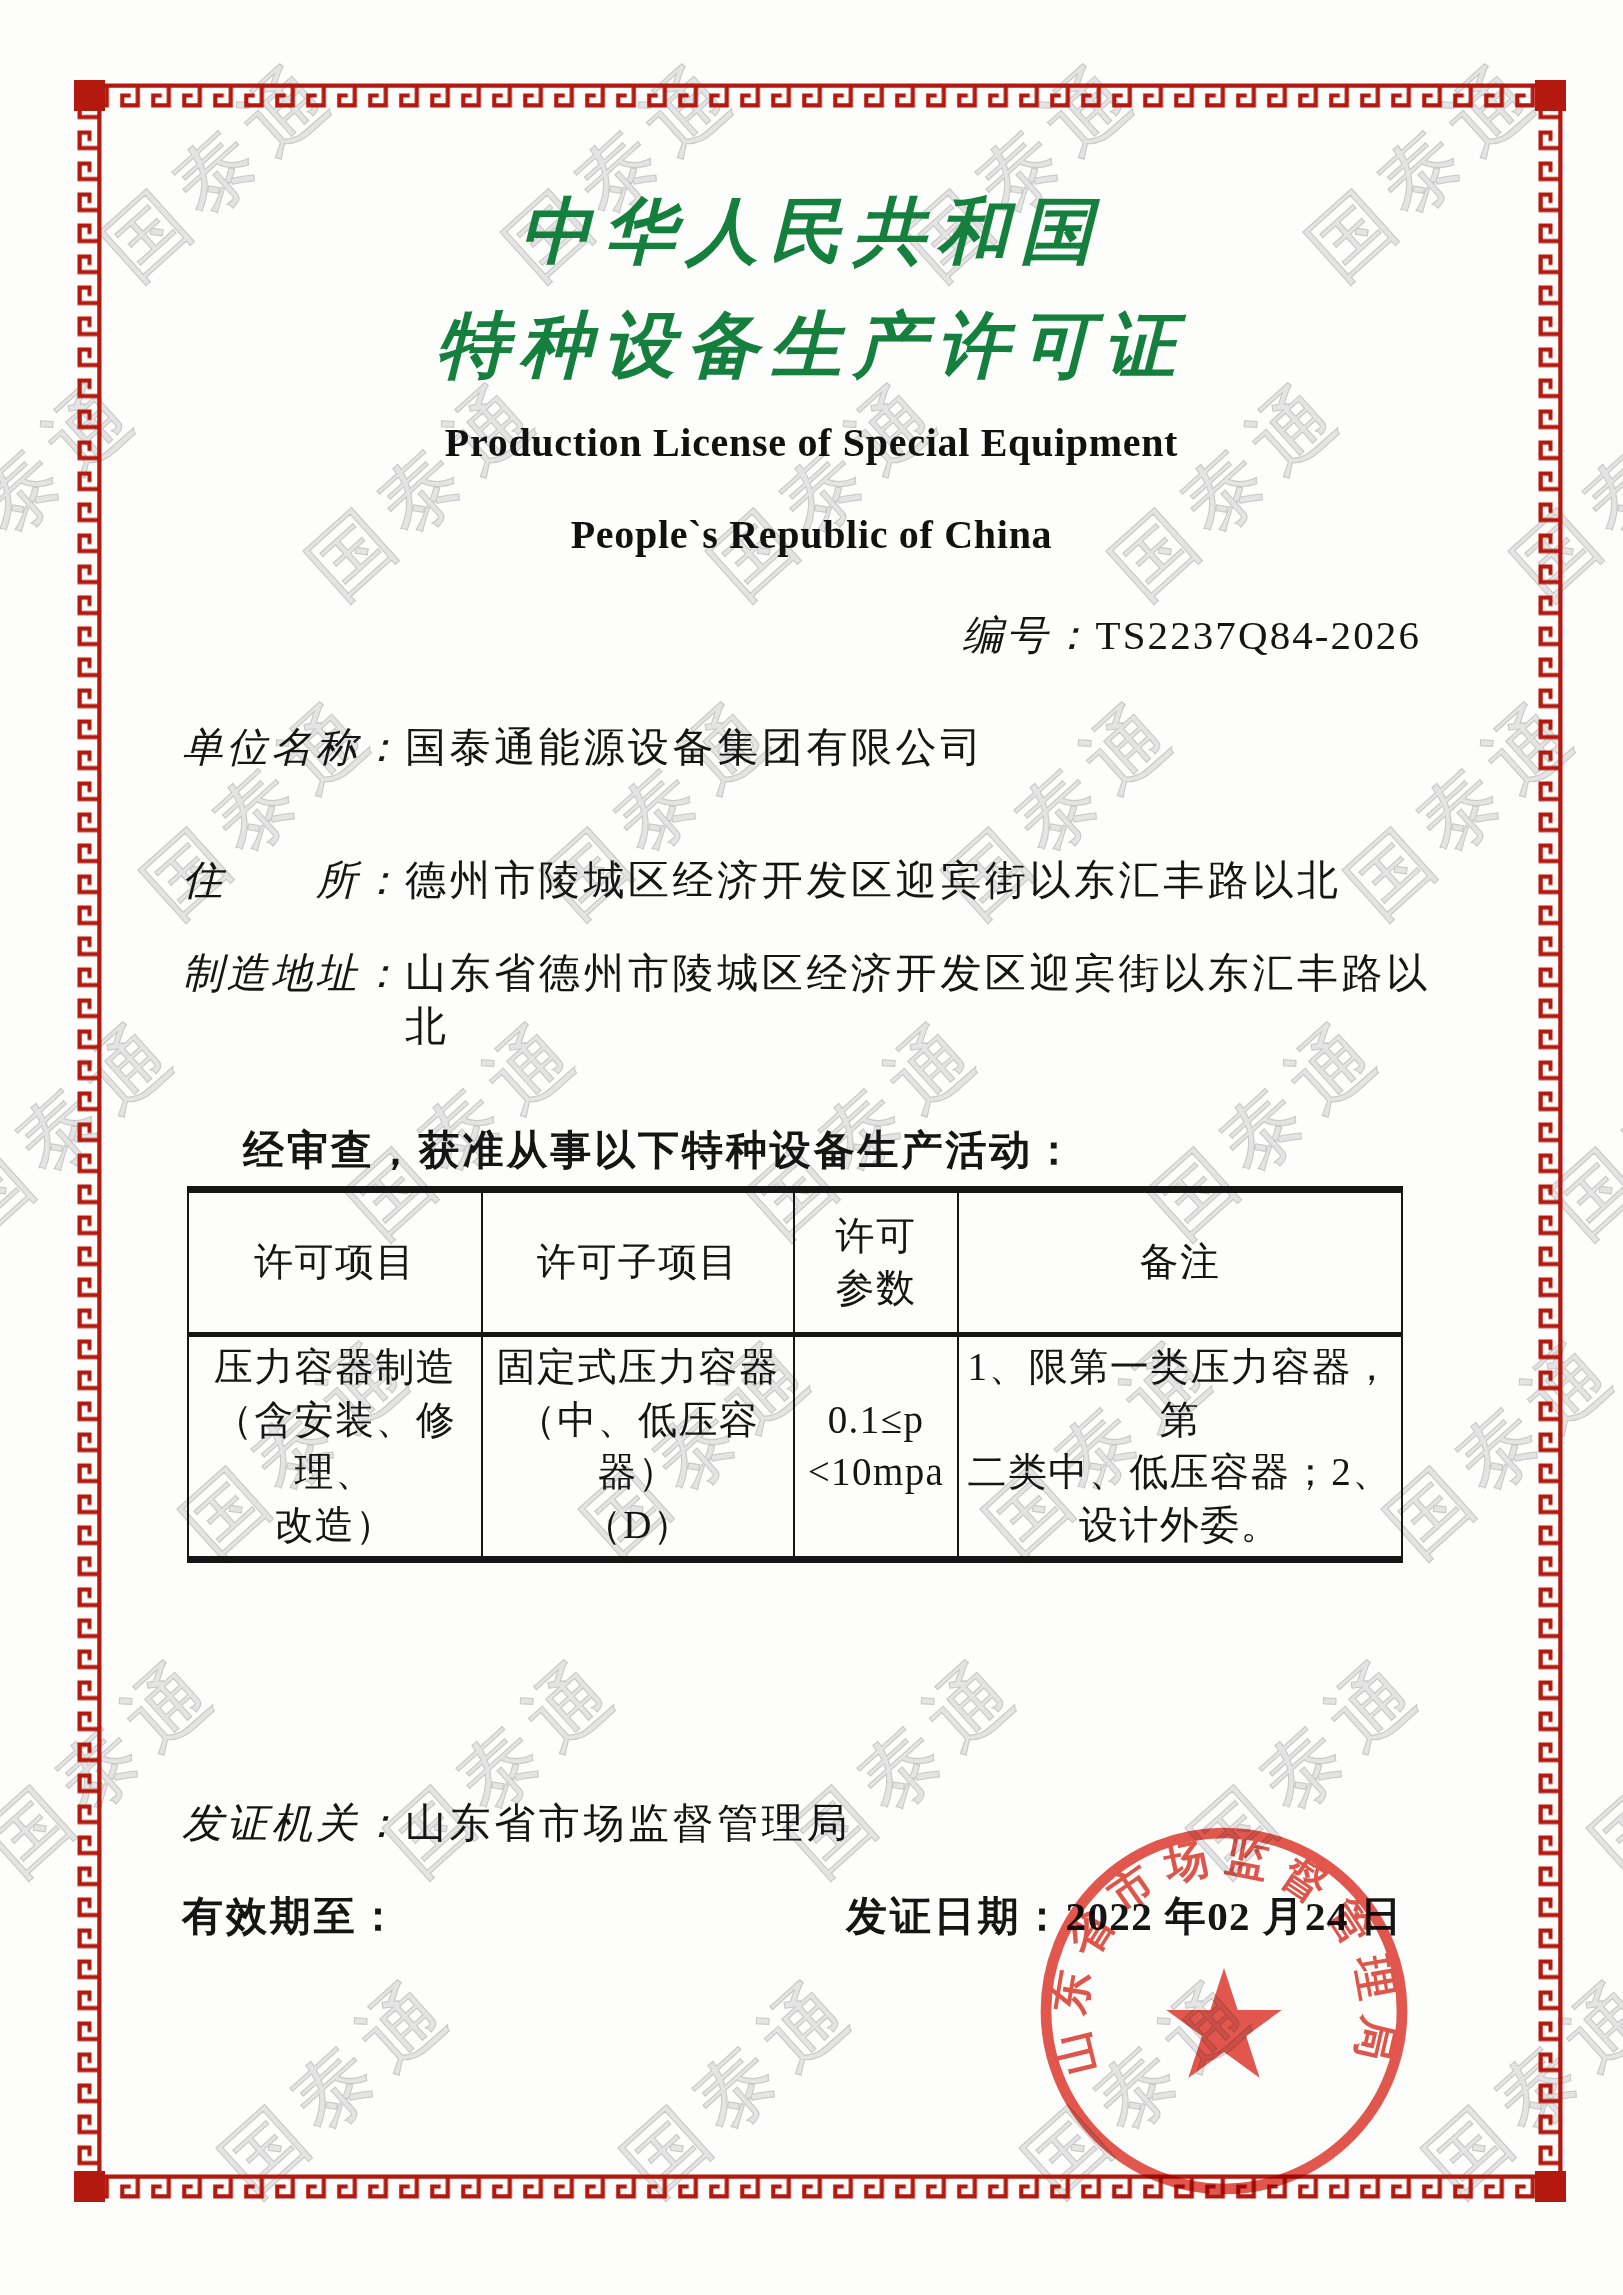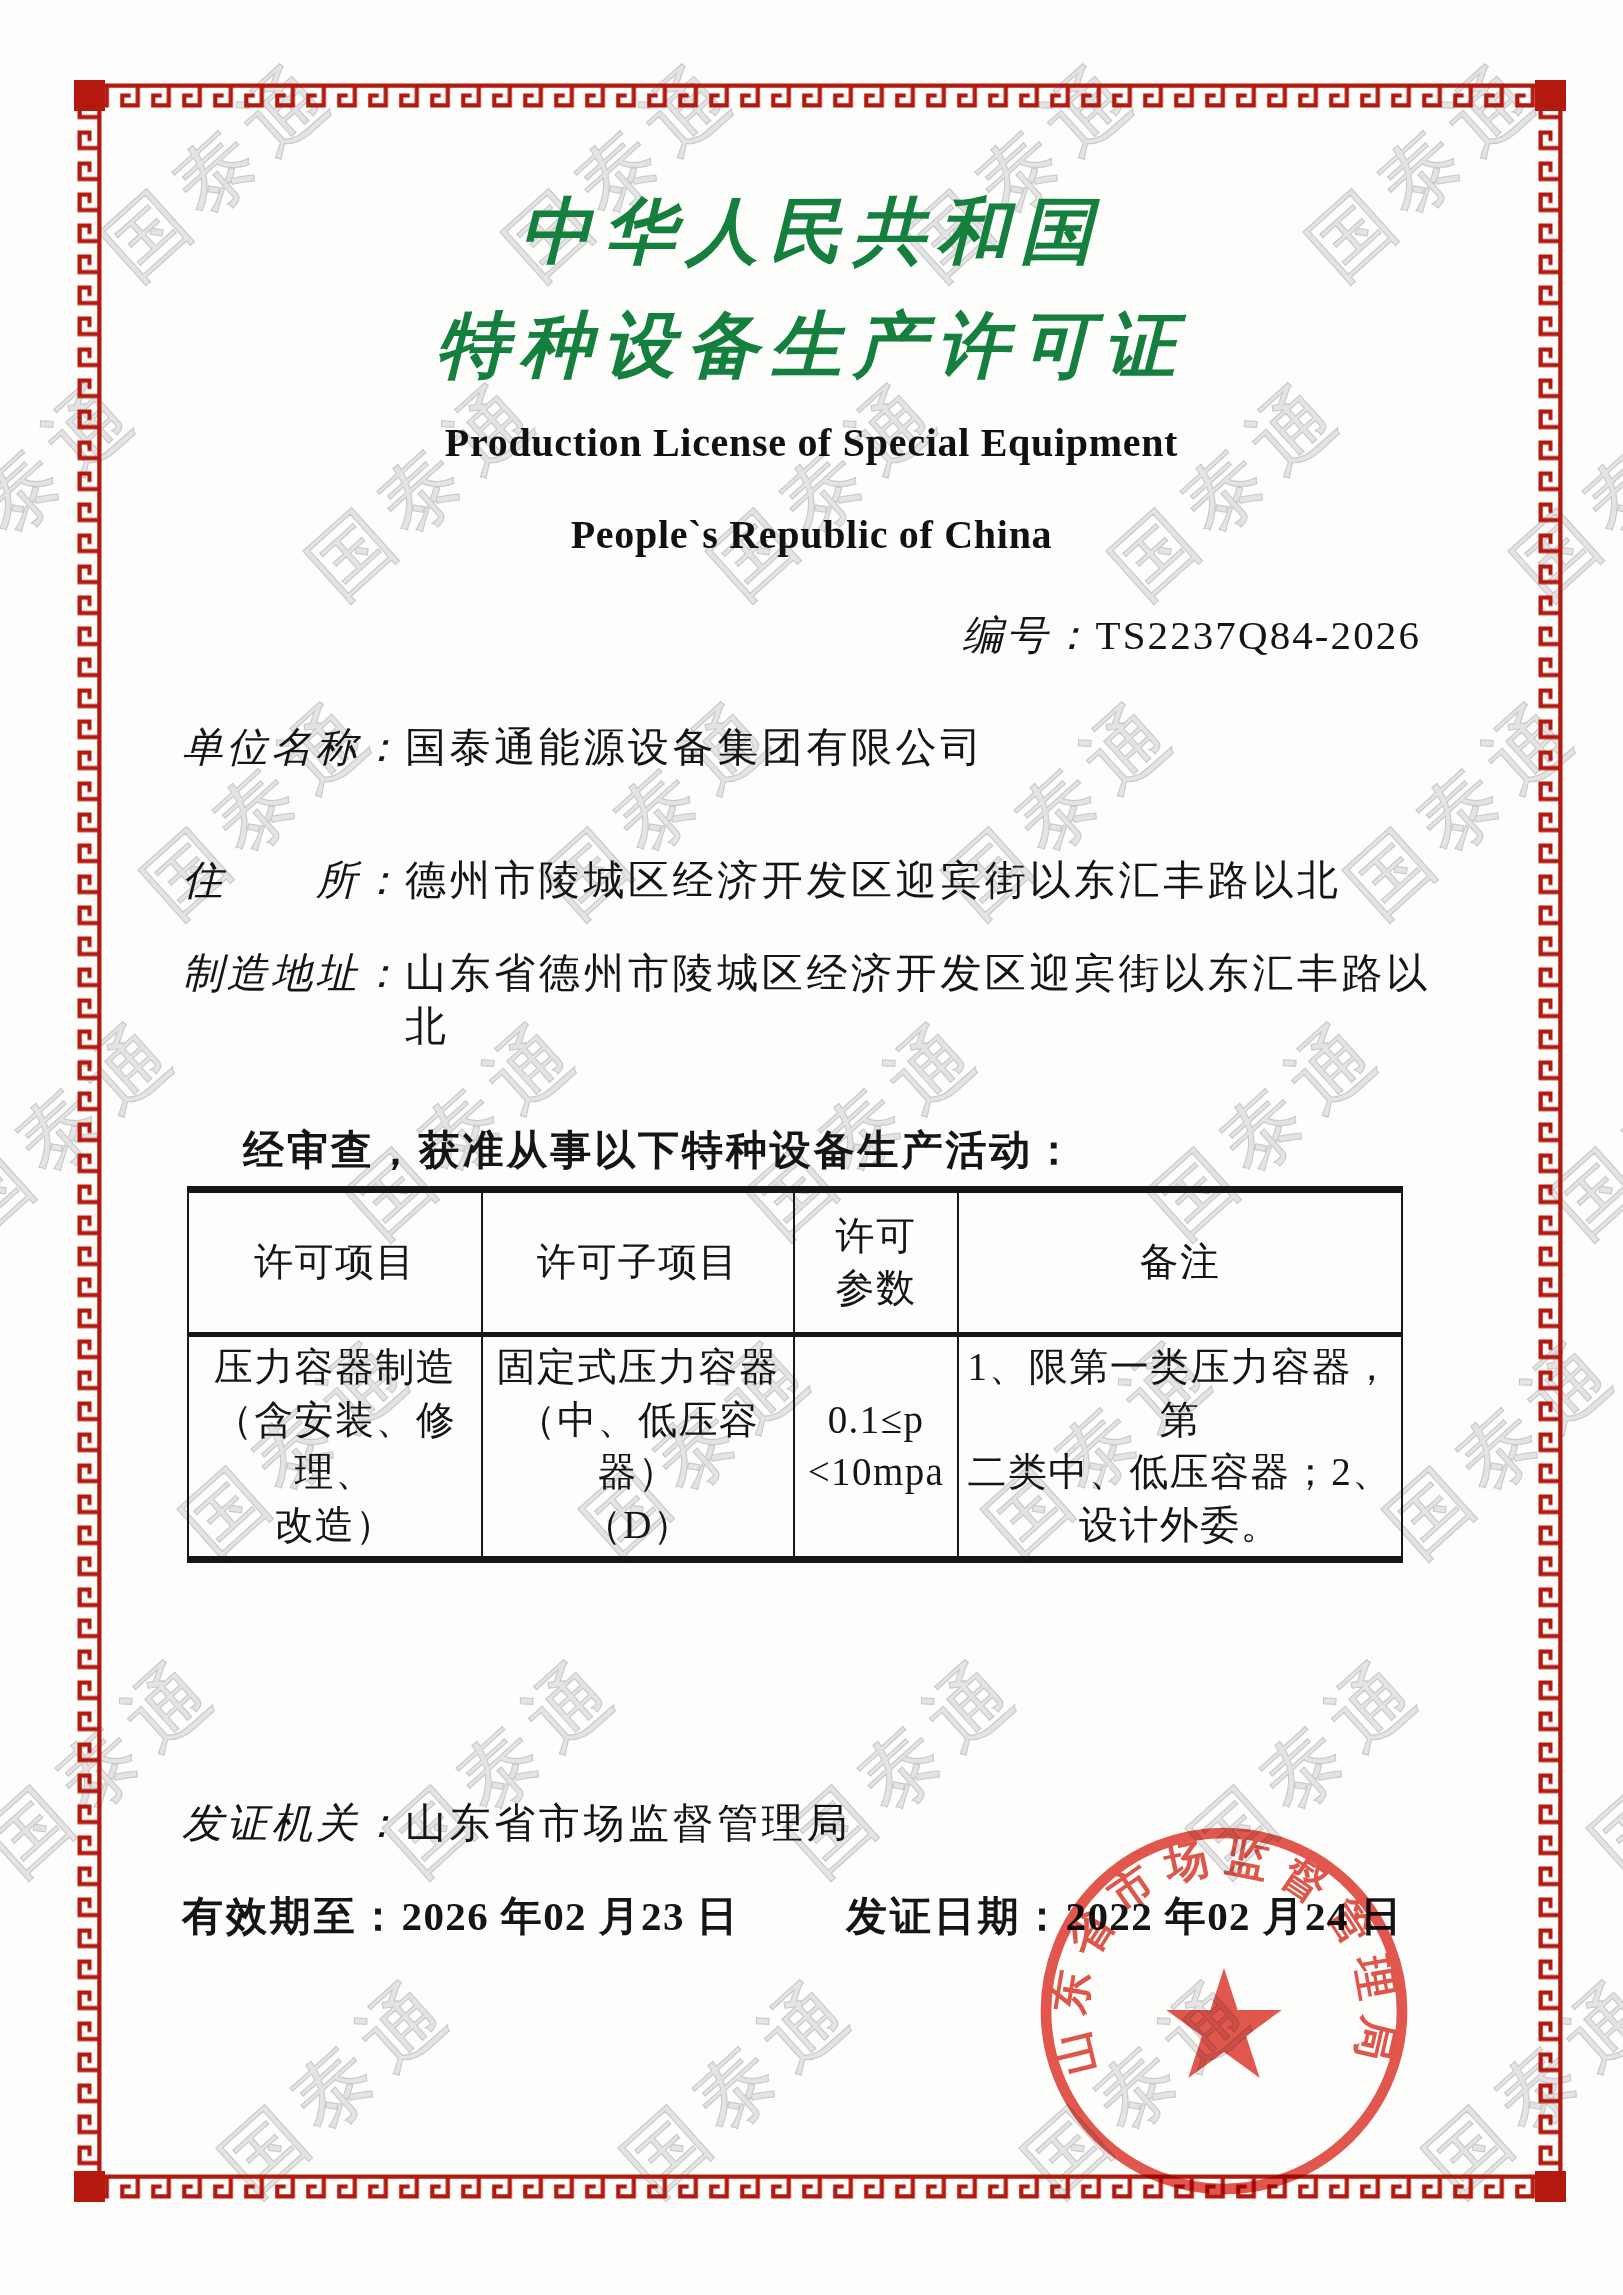--- a/index.html
+++ b/index.html
@@ -203,21 +203,20 @@
       </table>
 
     <div class="row issuer-row">
       <span class="flabel">发证机关：</span>
       <span class="fvalue">山东省市场监督管理局</span>
     </div>
 
     <div class="dates-row">
       <span class="date-group">
         <span class="date-label">有效期至：</span>
-        <span class="date-value">2026 年02 月23 日</span>
       </span>
       <span class="date-group dg2">
         <span class="date-label">发证日期：</span>
         <span class="date-value">2022 年02 月24 日</span>
       </span>
     </div>
 
   </div>
 
   <svg class="seal" viewBox="0 0 540 540">

